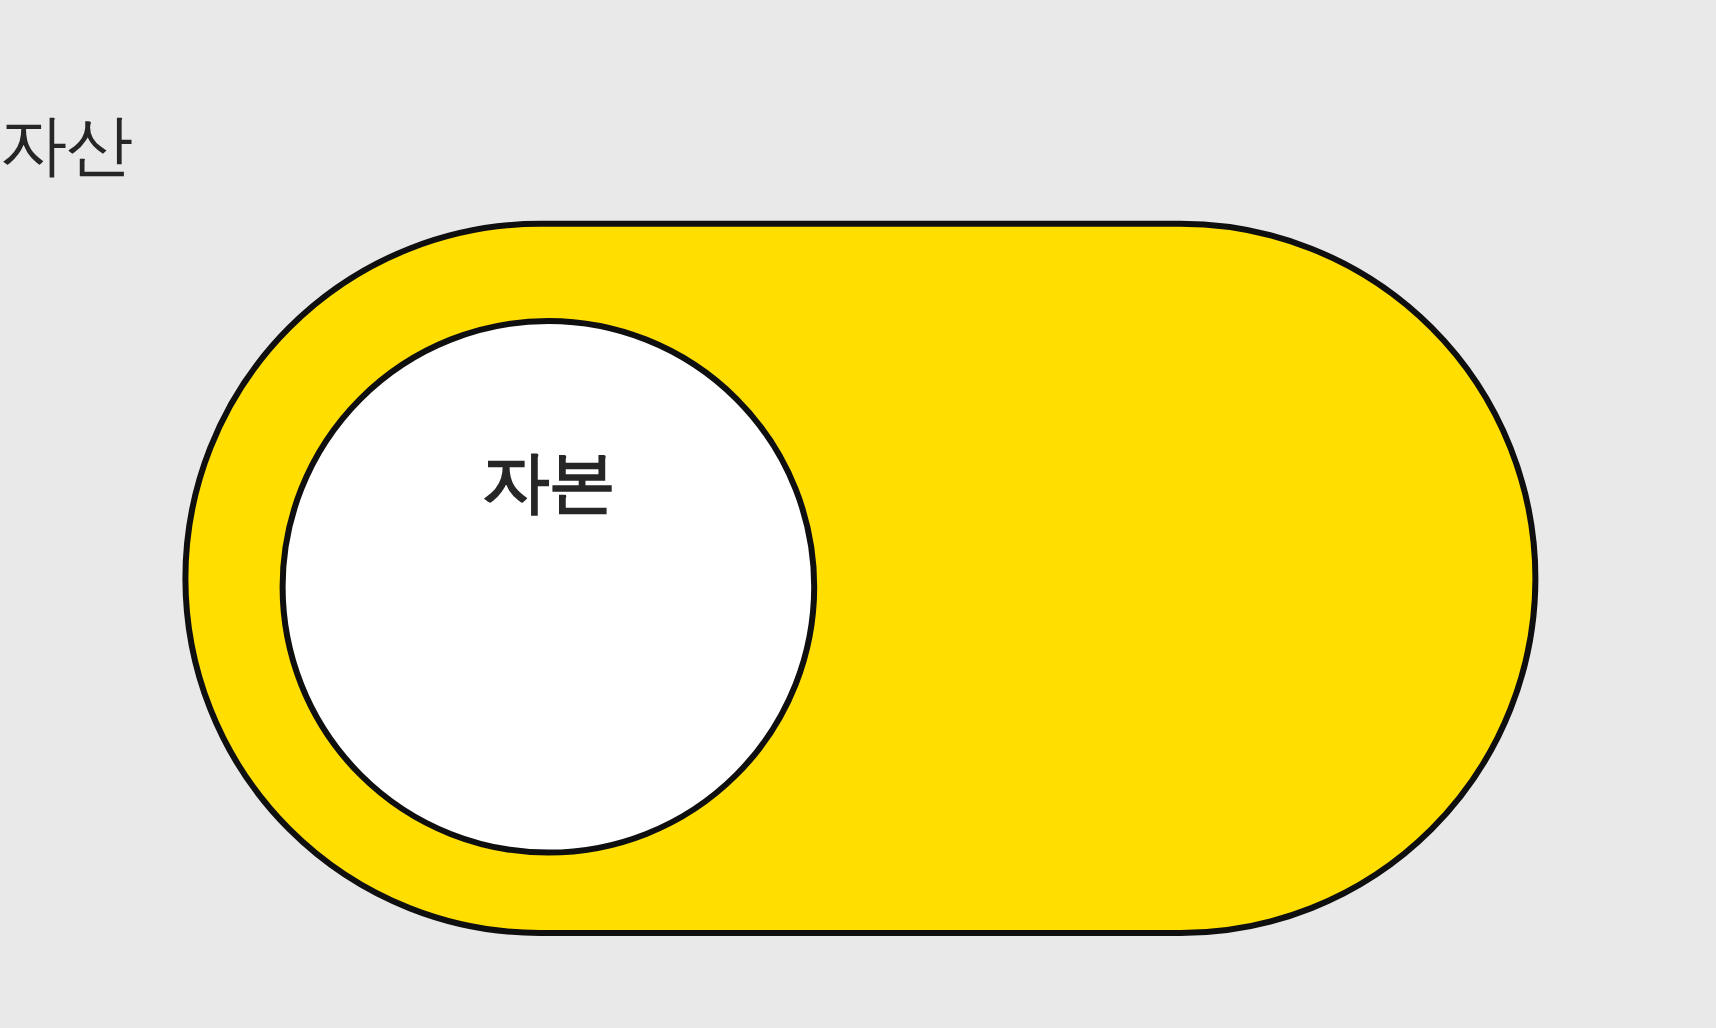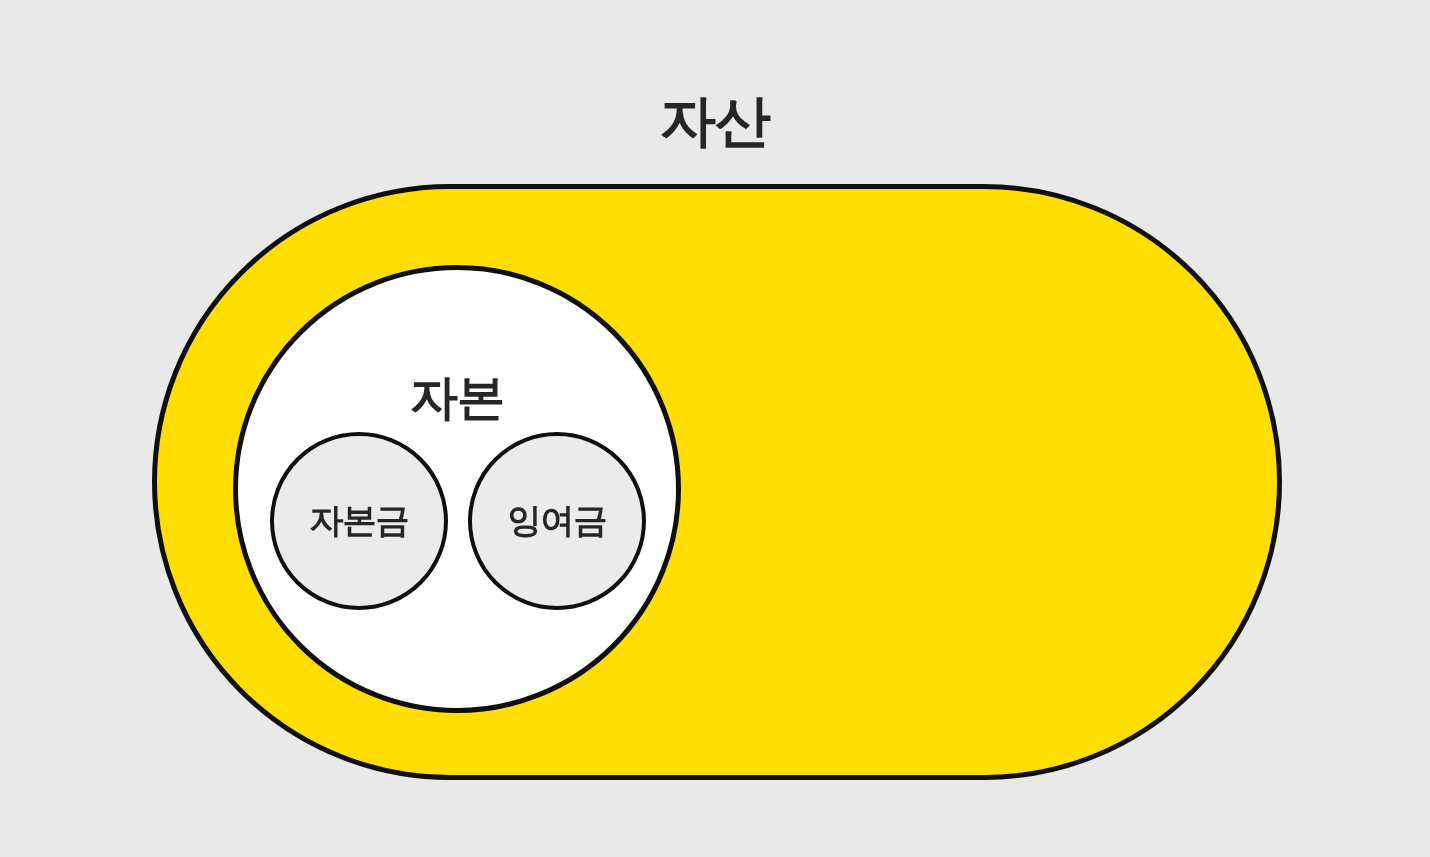--- a/index.html
+++ b/index.html
@@ -20,23 +20,22 @@
     width:1430px;
     height:857px;
     background:var(--background);
     overflow:hidden;
   }
   .title{
     position:absolute;
     top:84px;
     left:0;
     width:100%;
-    text-align:center;
     font-size:56px;
-    font-weight:700;
+    font-weight:400;
     letter-spacing:-1px;
     color:var(--text);
   }
   .pill{
     position:absolute;
     left:152px;
     top:184px;
     width:1130px;
     height:596px;
     background:var(--asset-fill);
@@ -58,21 +57,21 @@
   .circle.liability{
     left:590px;
     top:74px;
     width:440px;
     height:440px;
     display:flex;
     align-items:center;
     justify-content:center;
   }
   .circle-label{
-    font-size:48px;
+    font-size:56px;
     font-weight:800;
     letter-spacing:-1px;
     color:var(--text);
     text-align:center;
   }
   .capital-label{
     position:absolute;
     top:104px;
     left:0;
     width:100%;
@@ -109,24 +108,18 @@
 
 <div class="canvas">
 
   <div class="title">자산</div>
 
   <div class="pill">
 
     <div class="circle capital">
       <div class="circle-label capital-label">자본</div>
 
-      <div class="subcircle stock">
-        <span class="subcircle-label">자본금</span>
-      </div>
 
-      <div class="subcircle surplus">
-        <span class="subcircle-label">잉여금</span>
-      </div>
     </div>
 
 
   </div>
 </div>
 
 </body></html>

